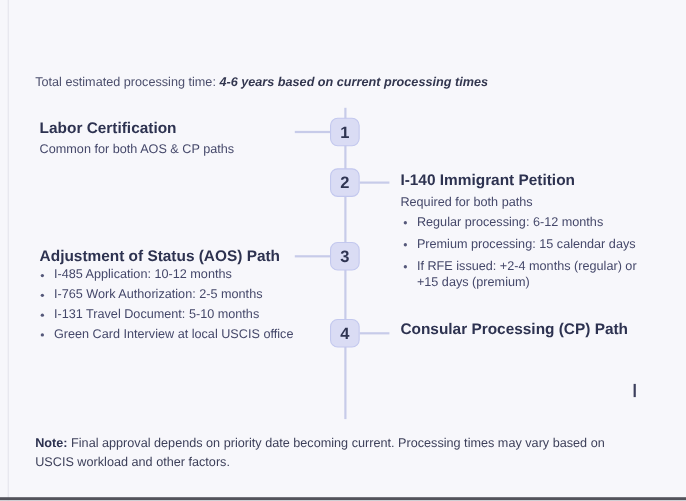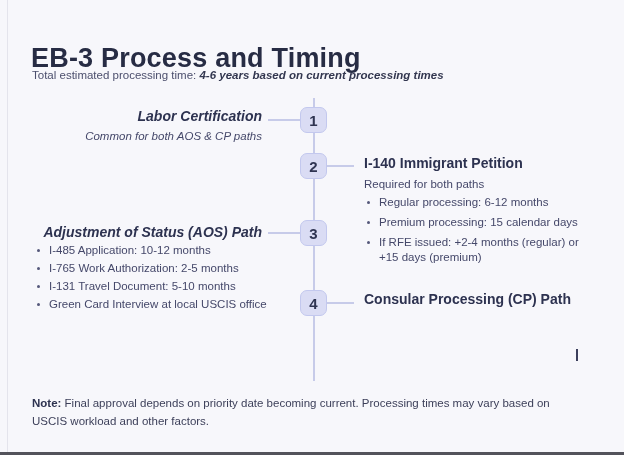--- a/index.html
+++ b/index.html
@@ -23,21 +23,21 @@
   .connector{position:absolute; height:2px; background:#c7cbe9;}
   .node{
     position:absolute; left:300px; width:27px; height:26px;
     background:#dadcf4; border:1px solid #c3c8ee; border-radius:7px;
     box-sizing:border-box; display:flex; align-items:center; justify-content:center;
     font-size:15px; font-weight:600; color:#2f3452;
   }
 
   .step-heading{font-size:14px; font-weight:700; color:#2d3250; position:absolute;}
   .step-sub{font-size:11.5px; color:#45486a; position:absolute;}
-  .align-r{width:226px; left:36px; text-align:right;font-style:italic;}
+  .align-r{width:226px; left:36px; }
   .col-r{left:364px;}
 
   ul.bullets{list-style:none; margin:0; padding:0; position:absolute; font-size:11.5px; color:#45486a;}
   ul.bullets li{position:relative; padding-left:13px; line-height:15px;}
   ul.bullets li::before{
     content:""; position:absolute; left:1px; top:6px; width:3px; height:3px;
     border-radius:50%; background:#55587a;
   }
   .b-s1 li{margin-bottom:2px;}
   .b-s2 li{margin-bottom:5px;}
@@ -52,21 +52,20 @@
   .note b{color:#2d3250;}
 
   .caret{position:absolute; left:576px; top:349px; width:1.5px; height:12px; background:#3c3f5c;}
 </style>
 </head>
 <body>
 
 <div class="slide">
   <div class="left-edge"></div>
 
-  <h1 class="title">EB-3 Process and Timing</h1>
 
   <div class="subtitle"><span>Total estimated processing time: </span><span class="em">4-6 years based on current processing times</span></div>
 
   <div class="vline"></div>
   <div class="connector" style="left:268px; top:119px; width:32px;"></div>
   <div class="connector" style="left:327px; top:165px; width:27px;"></div>
   <div class="connector" style="left:268px; top:232px; width:32px;"></div>
   <div class="connector" style="left:327px; top:302px; width:27px;"></div>
 
   <div class="node" style="top:107px;">

